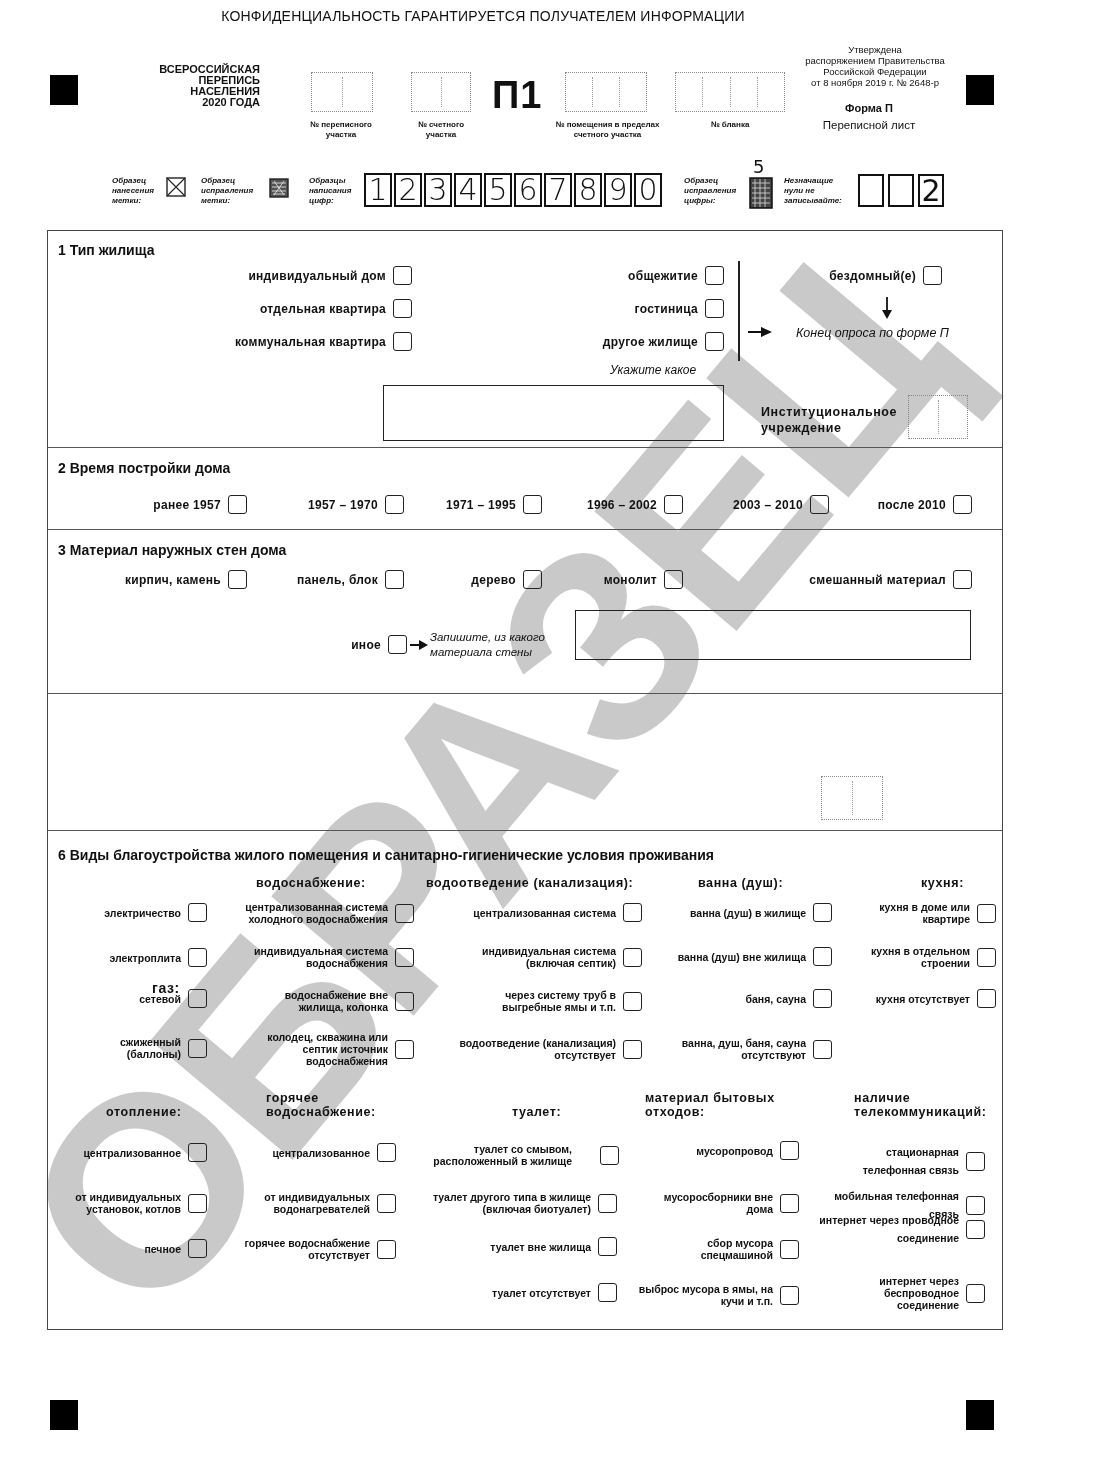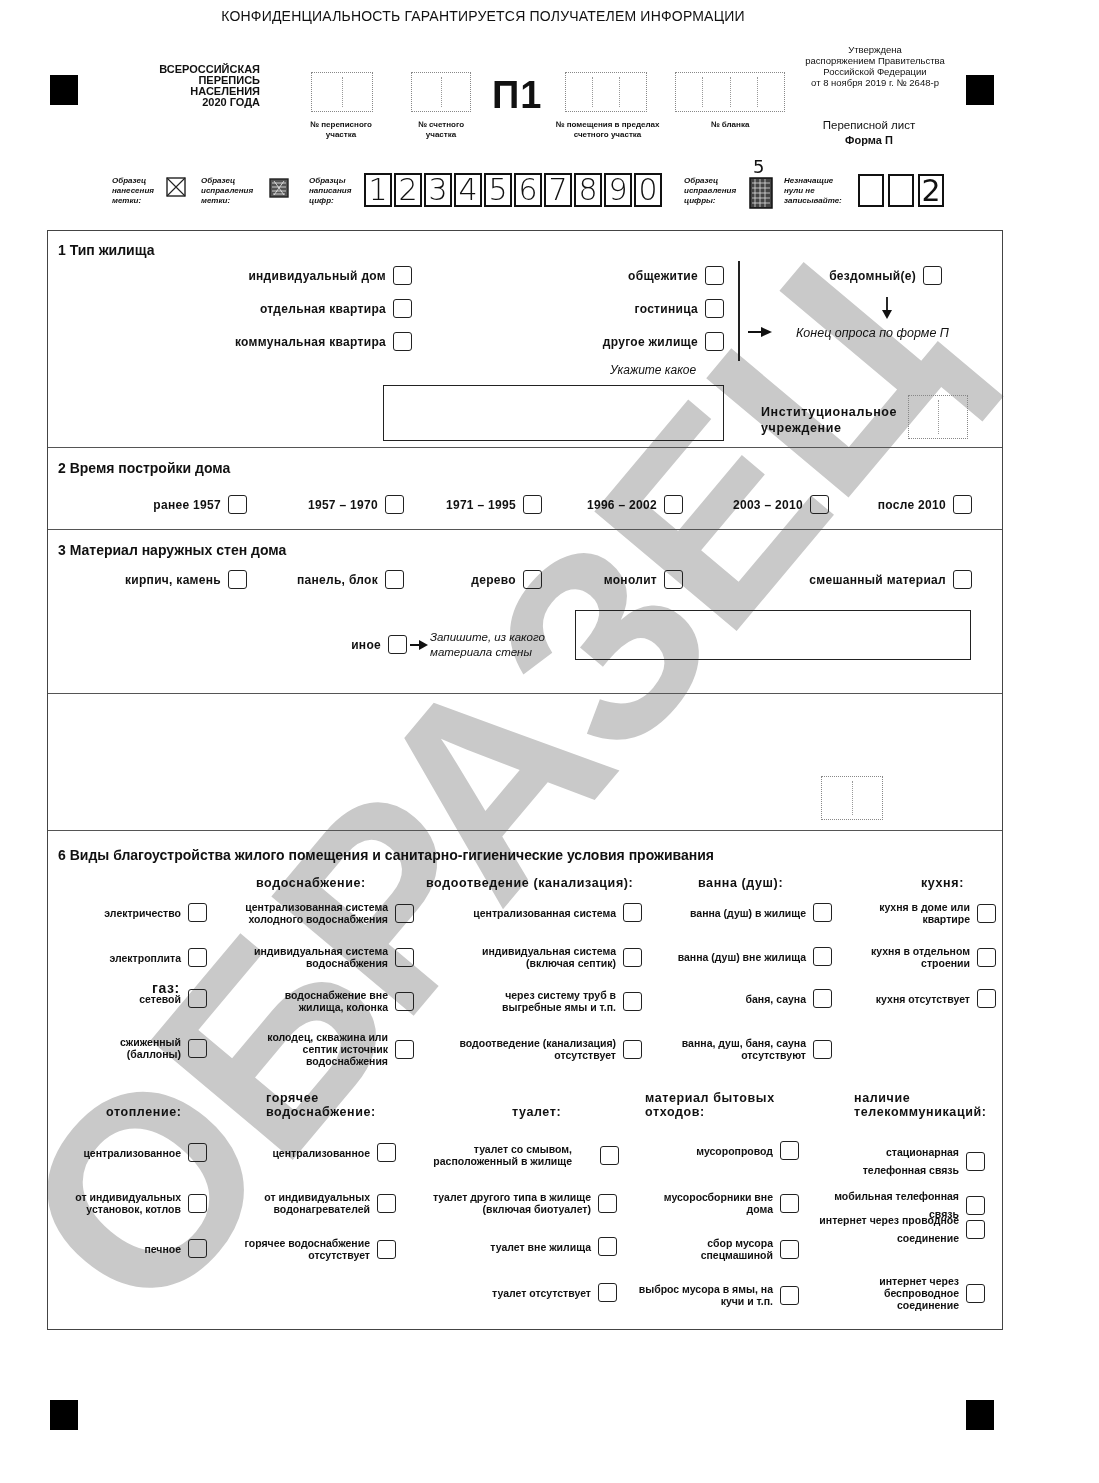--- a/index.html
+++ b/index.html
@@ -7,21 +7,21 @@
   .abs{position:absolute;}
   .marker{position:absolute;width:28px;height:30px;background:#000;}
   .conf{position:absolute;left:0;width:966px;top:8px;text-align:center;font-size:14px;letter-spacing:.2px;}
   .census{position:absolute;left:140px;top:64px;width:120px;text-align:right;font-weight:bold;font-size:11px;line-height:11px;}
   .dotbox{position:absolute;border:1px dotted #888;display:flex;}
   .dotbox span{flex:1;border-right:1px dotted #999;margin:4px 0;}
   .dotbox span:last-child{border-right:none;}
   .cap{position:absolute;font-size:8px;font-weight:bold;text-align:center;line-height:10px;}
   .p1{position:absolute;left:492px;top:74px;font-size:38px;font-weight:bold;letter-spacing:1px;}
   .approved{position:absolute;left:800px;top:44px;width:150px;text-align:center;font-size:9.5px;line-height:11px;}
-  .forma{position:absolute;left:800px;top:102px;width:138px;text-align:center;font-size:11px;font-weight:bold;margin-top:32px;}
+  .forma{position:absolute;left:800px;top:102px;width:138px;text-align:center;font-size:11px;font-weight:bold;}
   .perep{position:absolute;left:800px;top:119px;width:138px;text-align:center;font-size:11.5px;}
   .sample-lbl{position:absolute;font-size:8px;font-weight:bold;font-style:italic;line-height:10px;}
   .digitrow{position:absolute;left:364px;top:173px;display:flex;gap:2px;}
   .digit{width:28px;height:34px;border:2px solid #111;box-sizing:border-box;font-size:30px;line-height:30px;text-align:center;font-family:"DejaVu Sans",sans-serif;font-weight:200;color:#111;}
   .sbox{width:26px;height:33px;border:2px solid #111;box-sizing:border-box;font-size:30px;line-height:30px;text-align:center;font-family:"DejaVu Sans",sans-serif;}
   .form{position:absolute;left:47px;top:230px;width:956px;height:1100px;border:1.5px solid #444;box-sizing:border-box;}
   .sec{position:absolute;left:0;width:100%;border-bottom:1.5px solid #555;box-sizing:border-box;}
   .sec:last-child{border-bottom:none;}
   .stitle{position:absolute;left:10px;font-size:14px;font-weight:bold;}
   .opt{position:absolute;display:flex;align-items:center;justify-content:flex-end;gap:7px;}

